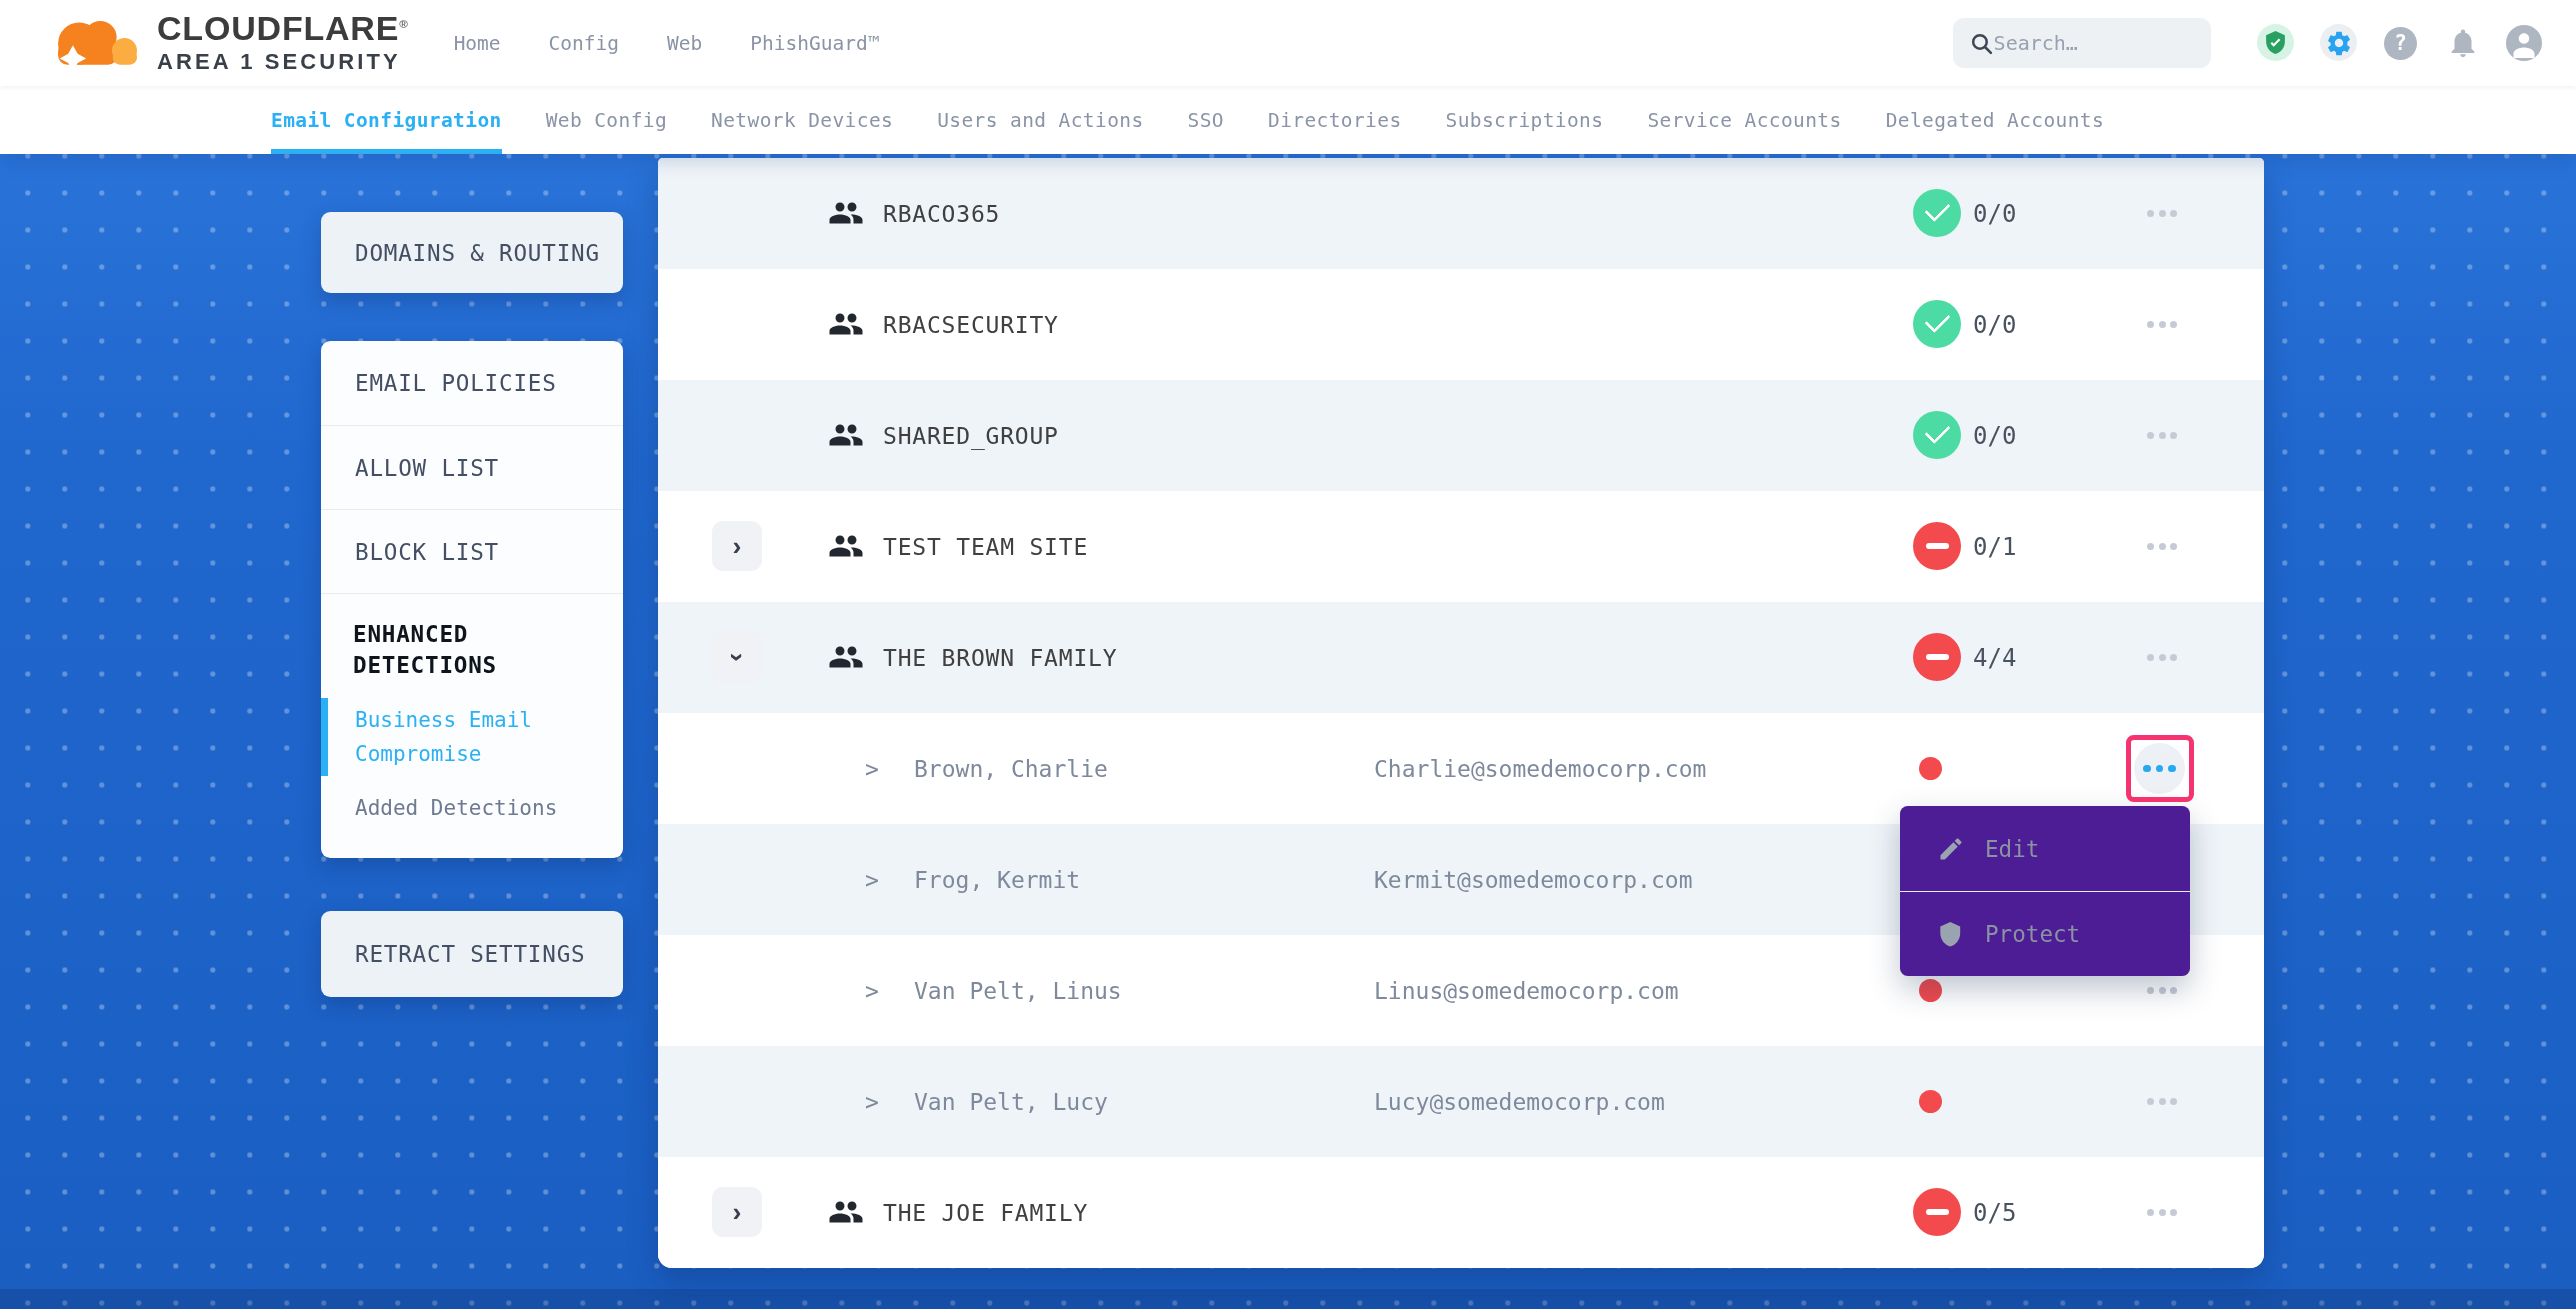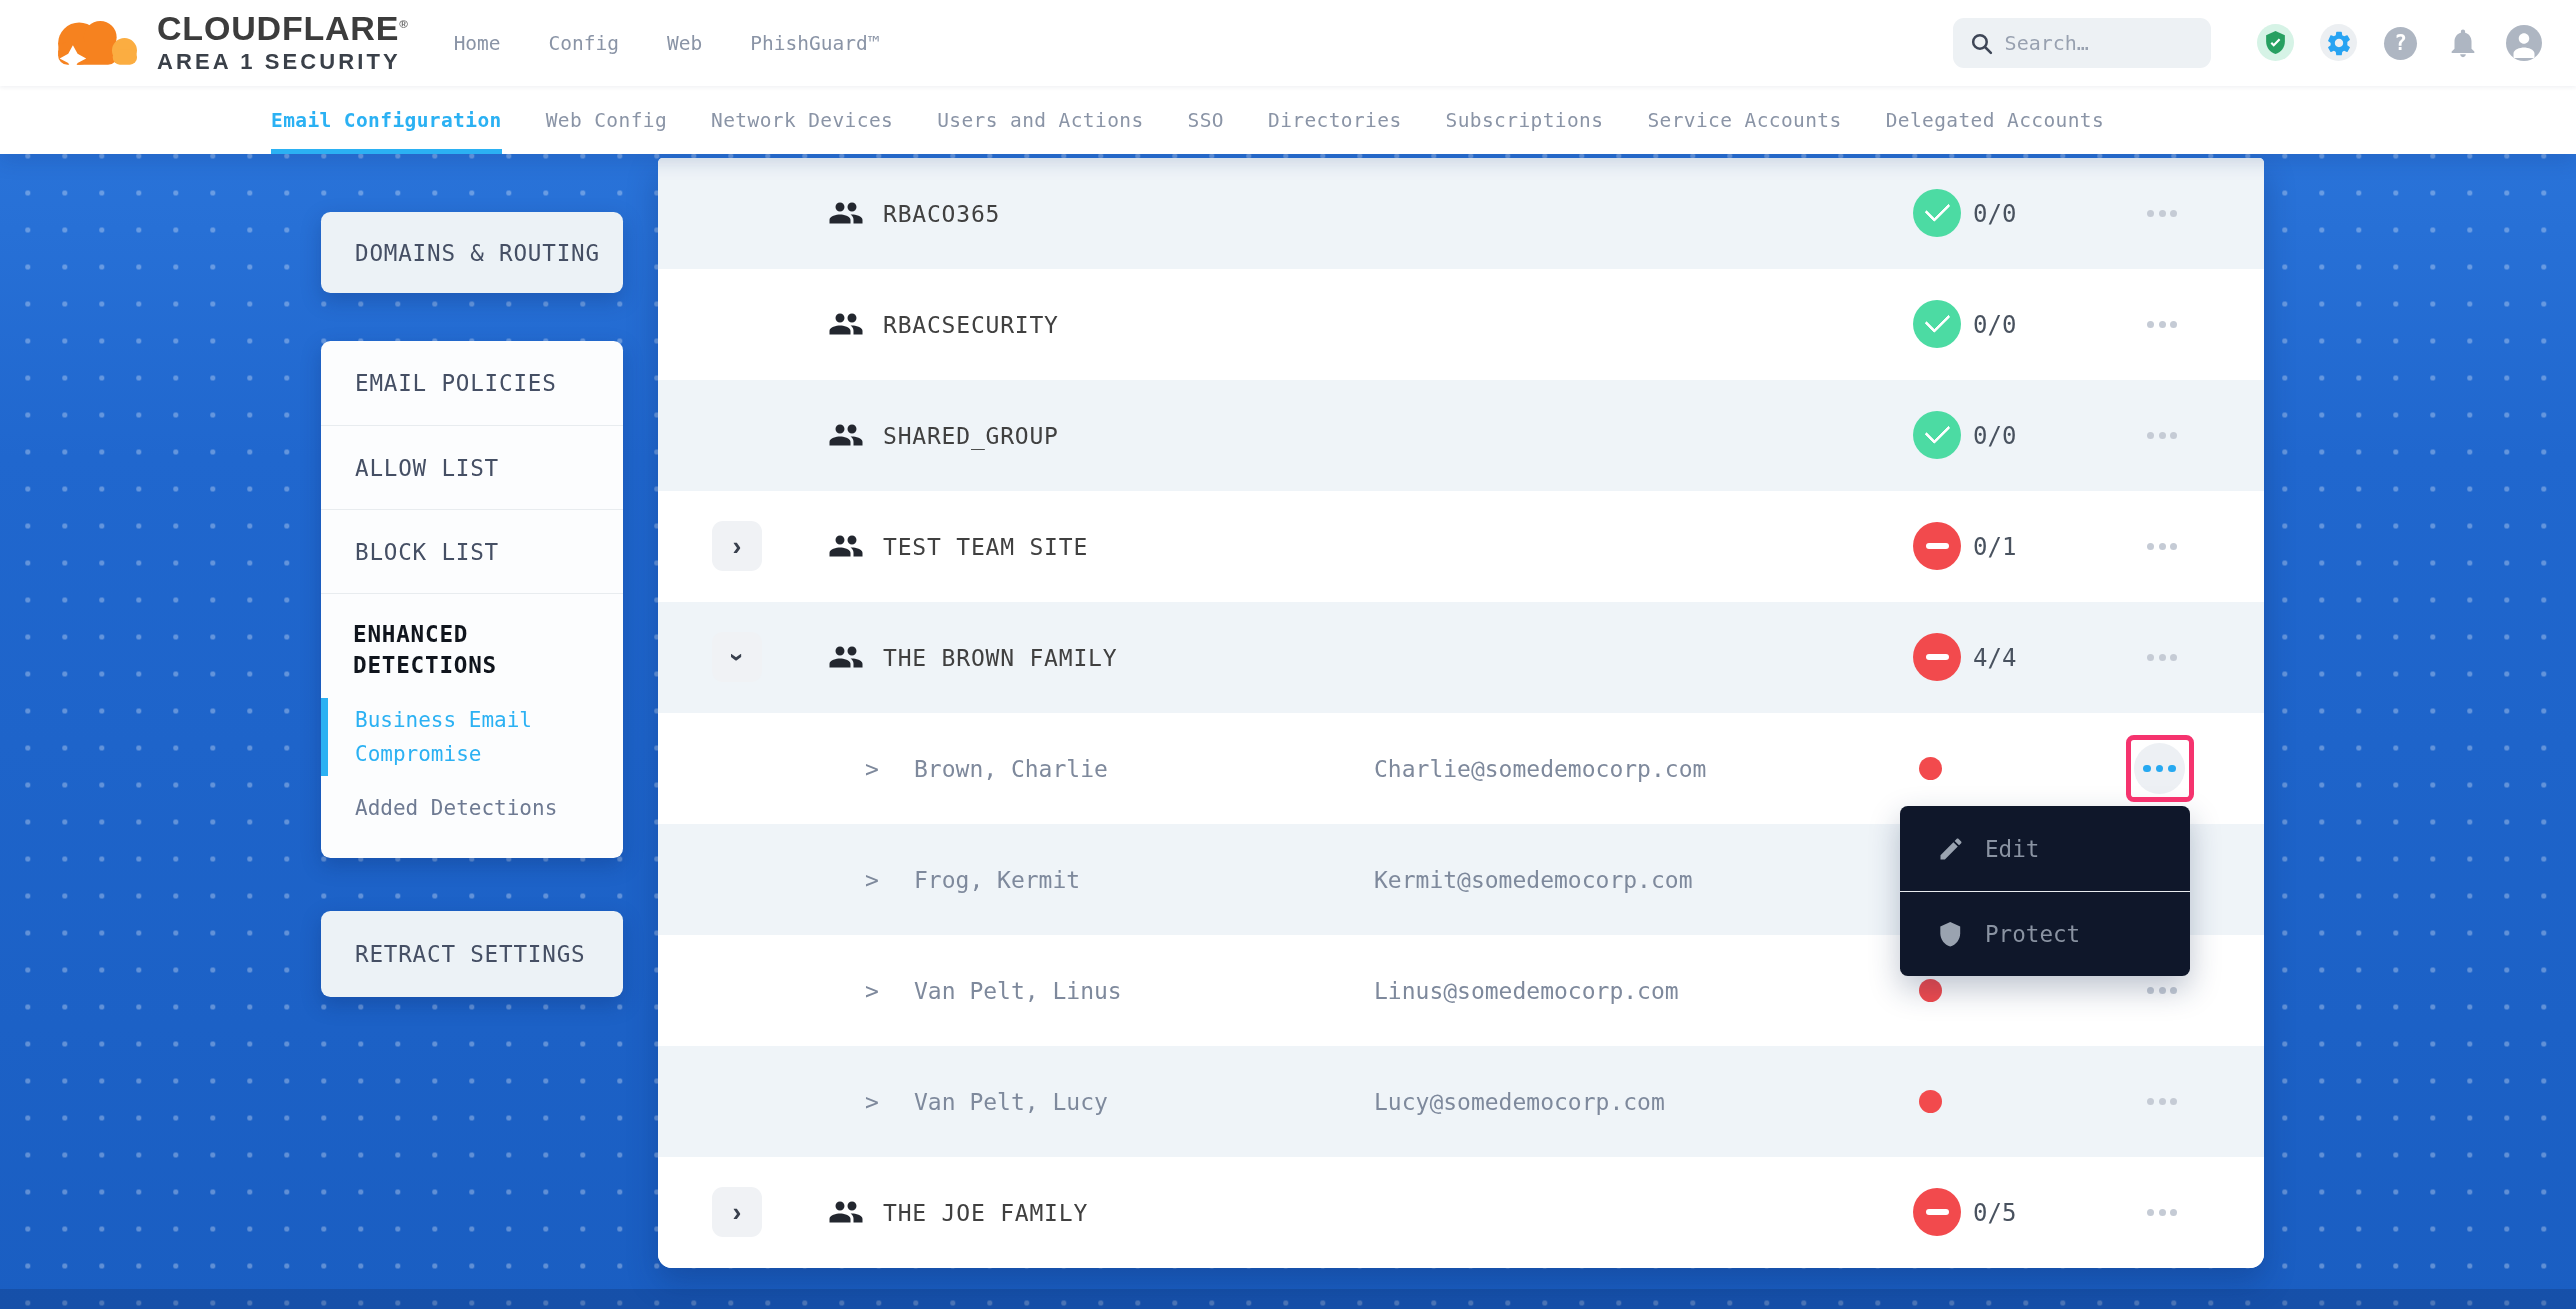--- a/index.html
+++ b/index.html
@@ -19,21 +19,21 @@
   .logo-wrap { display:flex; align-items:center; margin-left:44px; }
   .brandtext { margin-left:13px; font-family:"Liberation Sans",sans-serif; }
   .brand { font-weight:700; font-size:34px; color:#3C3C3C; letter-spacing:0.8px; line-height:1; }
   .brand sup { font-size:11.7px; color:#6a6a6a; }
   .sub { font-weight:700; font-size:22px; color:#3A4049; letter-spacing:3.1px; margin-top:3.1px; }
   .hnav { display:flex; gap:48px; margin-left:45px; font-size:19.5px; color:#8A94A6; }
   .hnav span { cursor:pointer; }
 
   .search { position:absolute; left:1953px; top:18px; width:258px; height:50px; background:#EDF1F4;
     border-radius:11px; display:flex; align-items:center; padding-left:15.6px; }
-  .search input { border:none; outline:none; background:transparent; margin-left:11px; width:187px;
+  .search input { border:none; outline:none; background:transparent; width:187px;
     font-family:inherit; font-size:20px; color:#5c6676; }
   .search input::placeholder { color:#98A1B0; }
 
   .hicon { position:absolute; display:flex; align-items:center; justify-content:center; cursor:pointer; }
   .icon-shieldbadge { left:2257px; top:24px; width:37px; height:37px; border-radius:50%; background:#D6F3E6; }
   .icon-gearbadge   { left:2320px; top:24px; width:37px; height:37px; border-radius:50%; background:#ECEFF2; }
   .icon-help   { left:2384px; top:26.5px; width:33px; height:33px; border-radius:50%; background:#AEB6C2;
                  color:#fff; font-size:21px; font-weight:700; }
   .icon-bell   { left:2444px; top:24px; width:37px; height:37px; }
   .icon-avatar { left:2506px; top:25px; width:36px; height:36px; border-radius:50%; background:#AEB6C2; overflow:hidden; }
@@ -104,21 +104,21 @@
 
   .more { position:absolute; left:1479px; top:0; height:100%; width:50px; display:flex;
     align-items:center; justify-content:center; gap:4.7px; cursor:pointer; }
   .more i { width:7px; height:7px; border-radius:50%; background:#C5CBD5; }
   .more.open { left:1476px; top:30px; height:51px; width:51px; background:#EDF0F4; border-radius:50%; }
   .more.open i { background:#27A9F1; width:7.8px; height:7.8px; }
 
   .annotation-box { position:absolute; left:1468px; top:22px; width:68px; height:67px;
     border:5.4px solid #F5336E; border-radius:7.8px; z-index:60; }
 
-  .ctx-menu { position:absolute; left:1242px; top:93px; width:290px; background:#0f172a;
+  .ctx-menu { position:absolute; left:1242px; top:93px; width:290px; background:#4c1d95;
     border-radius:7.8px; box-shadow:0 12.5px 31px rgba(25,45,85,.28); z-index:55; overflow:hidden; }
   .ctx-item { height:85px; display:flex; align-items:center; cursor:pointer; }
   .ctx-item + .ctx-item { border-top:1.6px solid #E8ECEF; }
   .ctx-icon { margin-left:37px; width:31px; display:flex; }
   .ctx-label { margin-left:17px; font-size:22.6px; color:#8A93A2; }
 </style>
 </head>
 <body>
 
 <div class="bg"></div>

